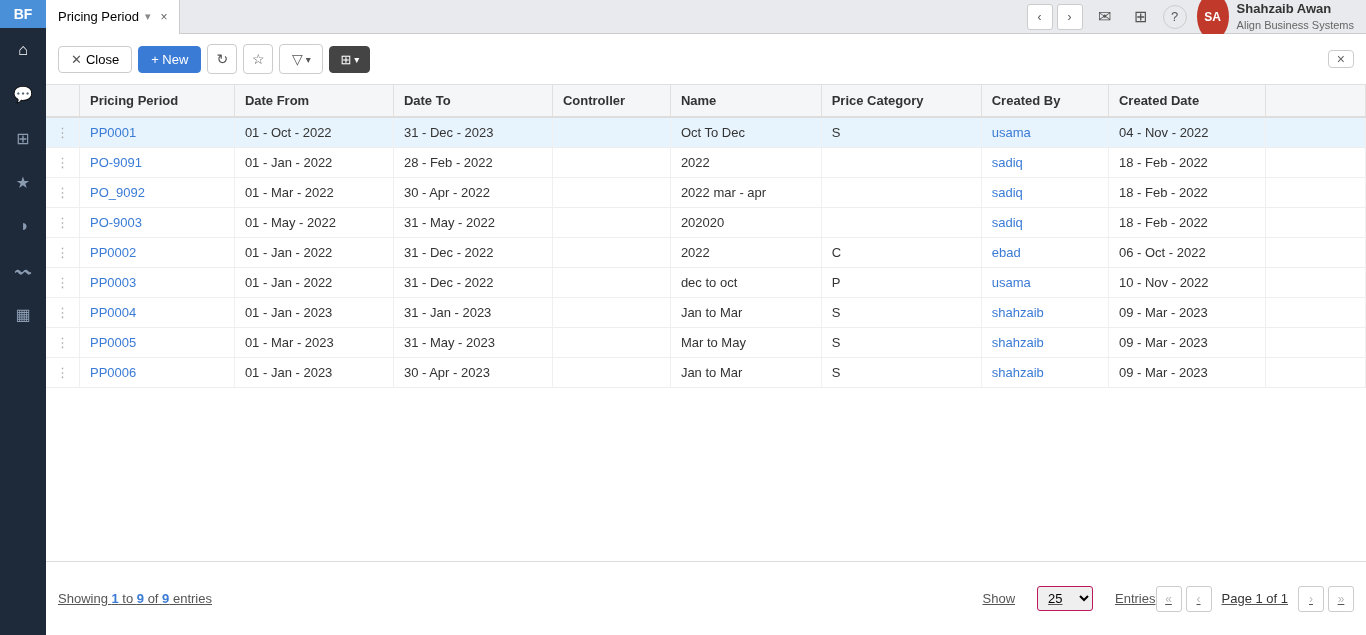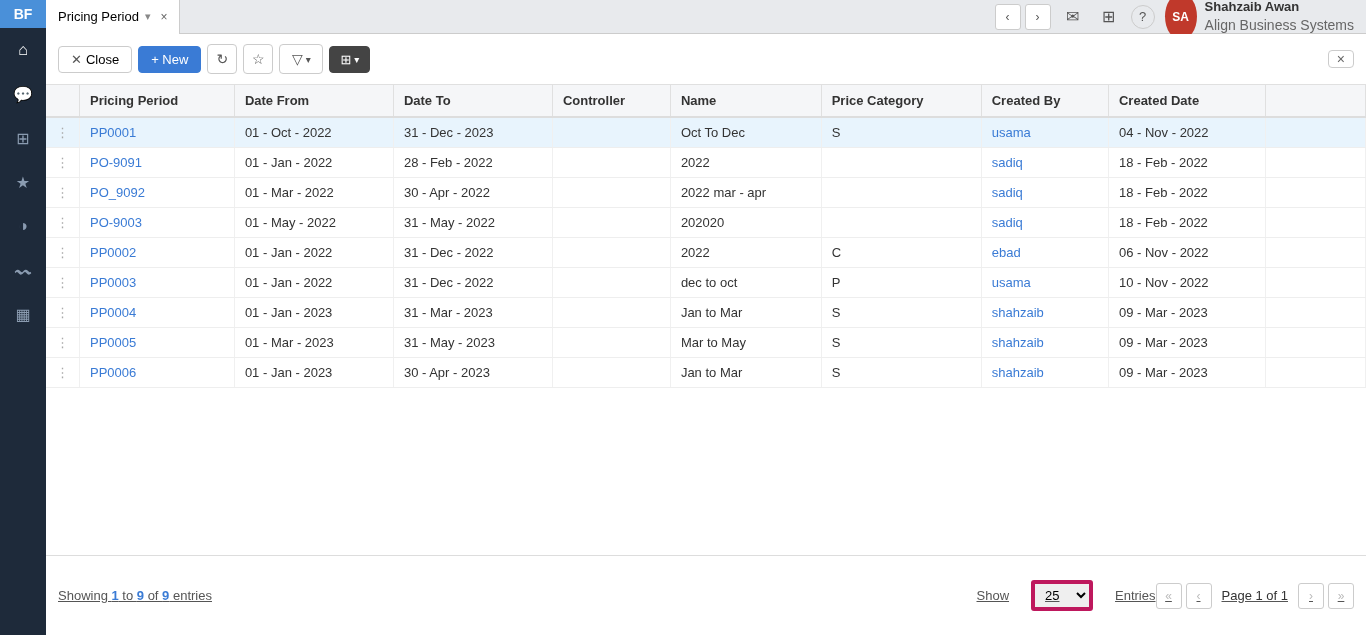--- a/index.html
+++ b/index.html
@@ -123,21 +123,21 @@
       background: #c0392b;
       display: flex;
       align-items: center;
       justify-content: center;
       color: white;
       font-size: 12px;
       font-weight: bold;
     }
     .user-text { font-size: 12px; line-height: 1.4; }
     .user-name { font-weight: bold; color: #333; font-size: 13px; }
-    .user-company { color: #666; font-size: 14px; }
+    .user-company { color: #666; font-size: 11px; }
 
     
     .toolbar {
       background: white;
       padding: 10px 12px;
       display: flex;
       align-items: center;
       gap: 6px;
       border-bottom: 1px solid #e0e0e0;
     }
@@ -242,21 +242,21 @@
       padding: 8px 12px;
       display: flex;
       align-items: center;
       font-size: 13px;
       color: #555;
       text-decoration: underline;
     }
     .footer-info { flex: 1; }
     .footer-show { display: flex; align-items: center; gap: 22px; margin: 16px auto; }
     .footer-select {
-      border: 4px solid #be185d;
+      border: 1px solid #be185d;
       border-radius: 3px;
       padding: 3px 6px;
       font-size: 13px;
     }
     .footer-pagination { display: flex; align-items: center; gap: 4px; }
     .page-btn {
       width: 26px;
       height: 26px;
       display: flex;
       align-items: center;
@@ -403,40 +403,40 @@
           </tr>
           <tr>
             <td><span class="drag-handle">⋮</span></td>
             <td><a class="link">PP0002</a></td>
             <td>01 - Jan - 2022</td>
             <td>31 - Dec - 2022</td>
             <td></td>
             <td>2022</td>
             <td>C</td>
             <td><a class="link">ebad</a></td>
-            <td>06 - Nov - 2022</td>
+            <td>06 - Oct - 2022</td>
             <td></td>
           </tr>
           <tr>
             <td><span class="drag-handle">⋮</span></td>
             <td><a class="link">PP0003</a></td>
             <td>01 - Jan - 2022</td>
             <td>31 - Dec - 2022</td>
             <td></td>
             <td>dec to oct</td>
             <td>P</td>
             <td><a class="link">usama</a></td>
             <td>10 - Nov - 2022</td>
             <td></td>
           </tr>
           <tr>
             <td><span class="drag-handle">⋮</span></td>
             <td><a class="link">PP0004</a></td>
             <td>01 - Jan - 2023</td>
-            <td>31 - Mar - 2023</td>
+            <td>31 - Jan - 2023</td>
             <td></td>
             <td>Jan to Mar</td>
             <td>S</td>
             <td><a class="link">shahzaib</a></td>
             <td>09 - Mar - 2023</td>
             <td></td>
           </tr>
           <tr>
             <td><span class="drag-handle">⋮</span></td>
             <td><a class="link">PP0005</a></td>

